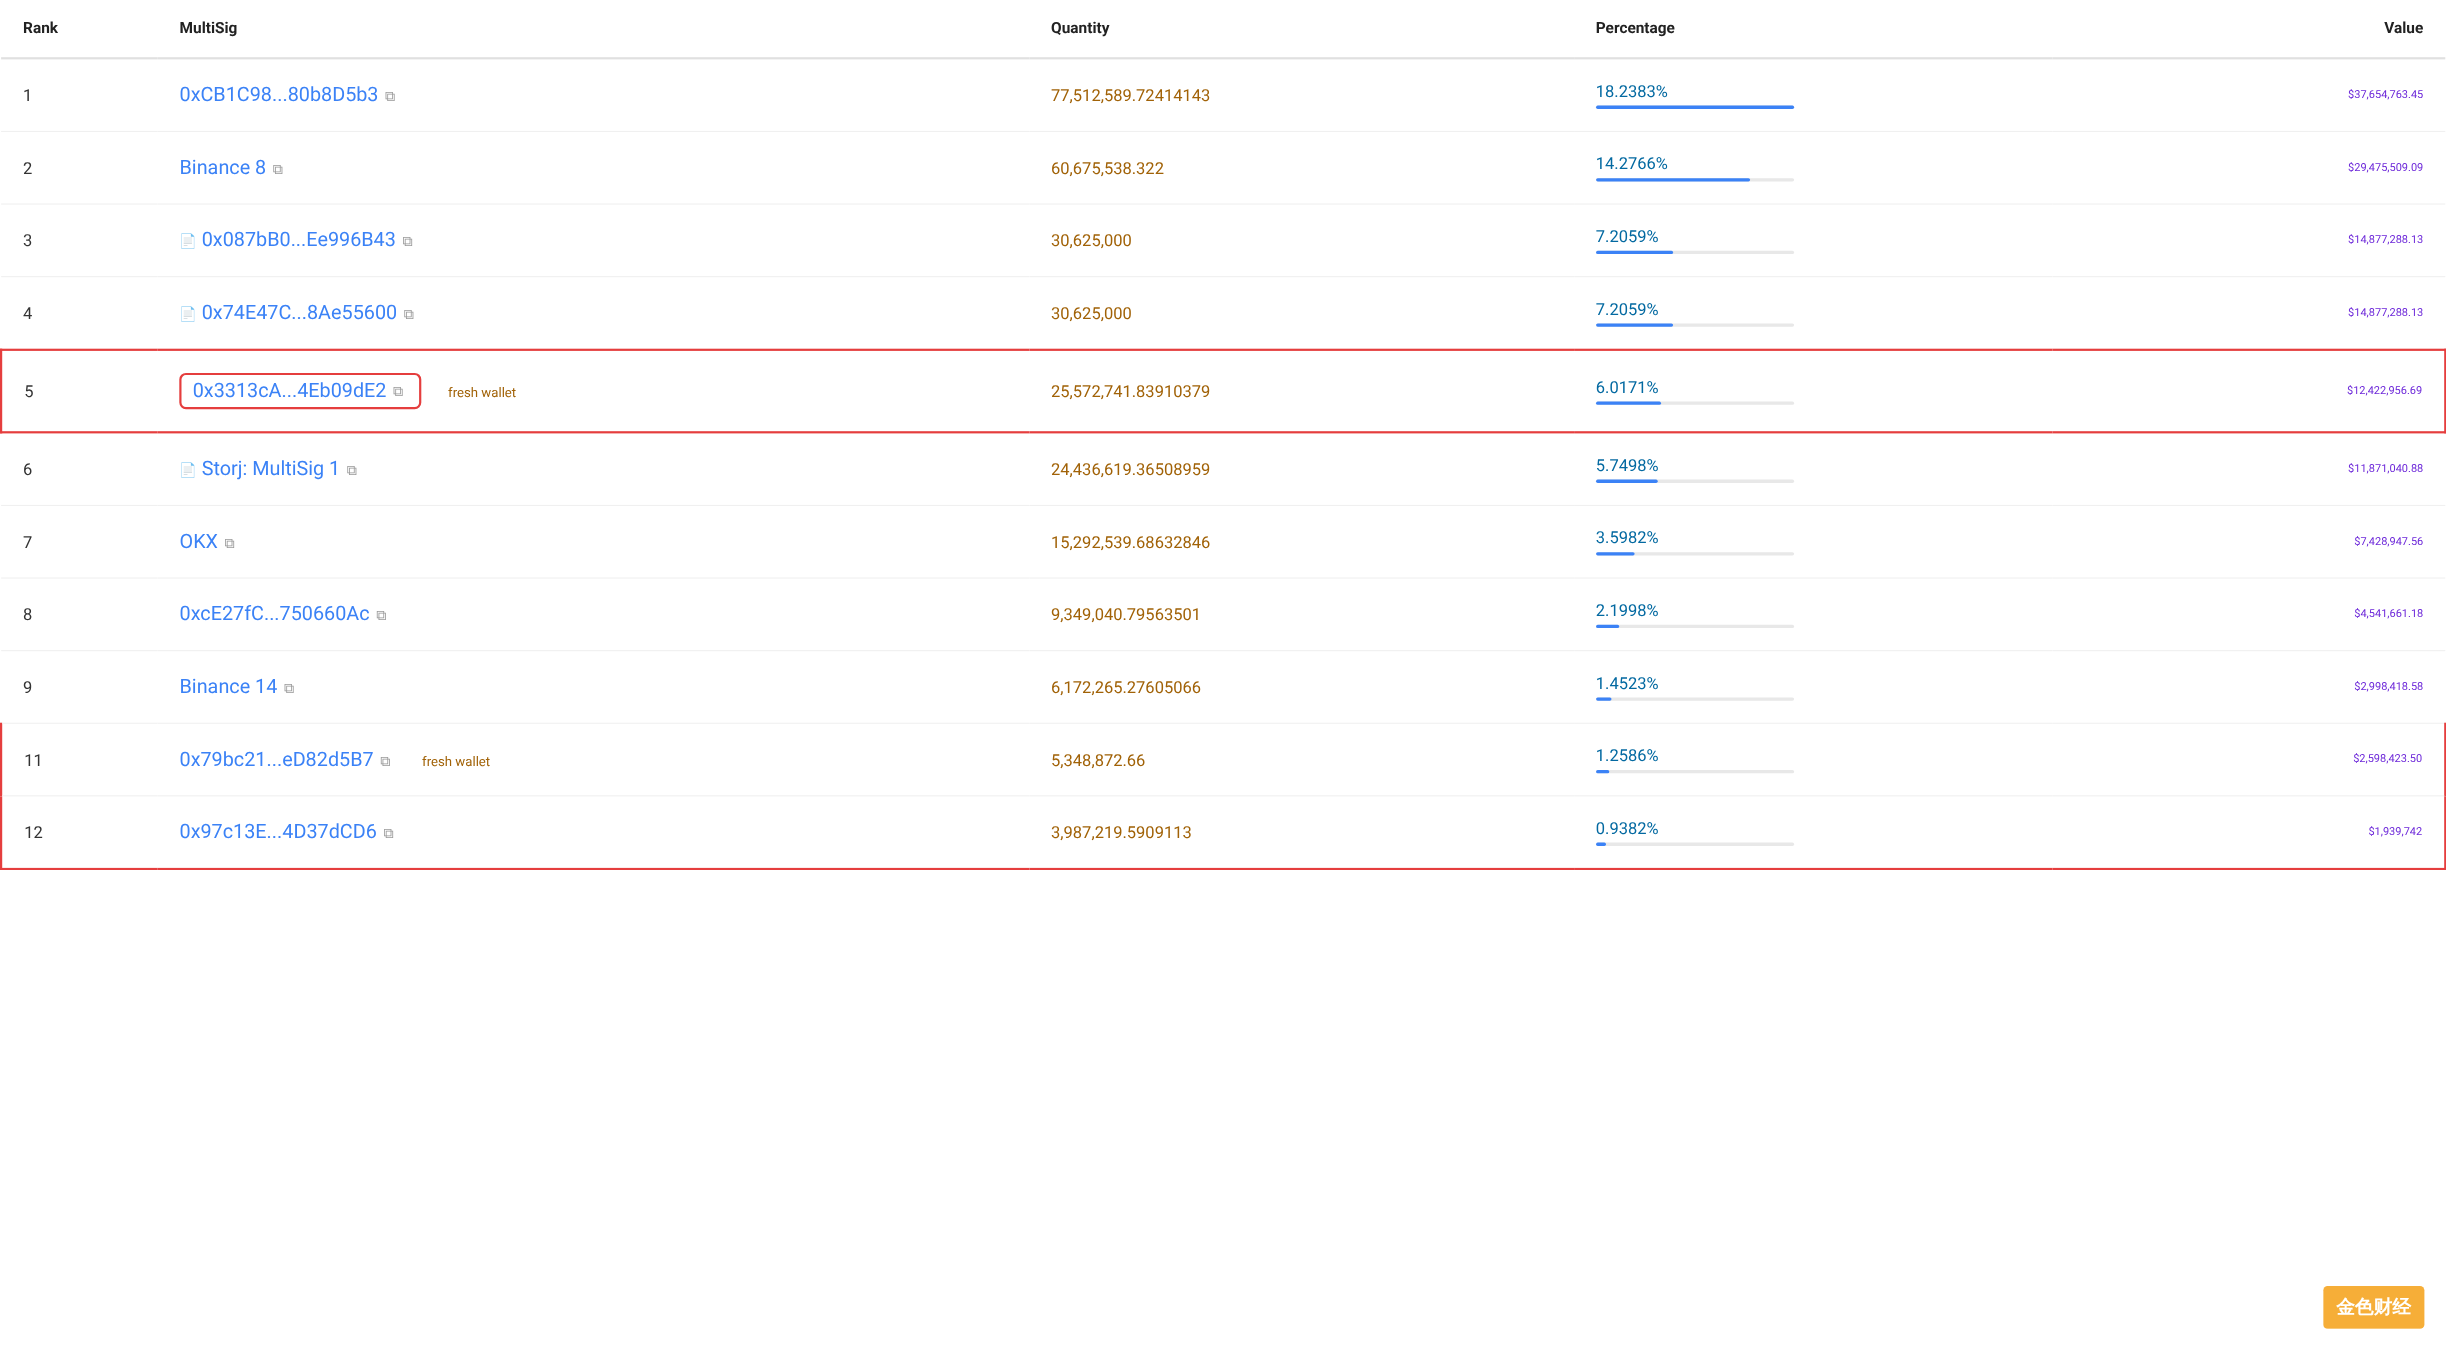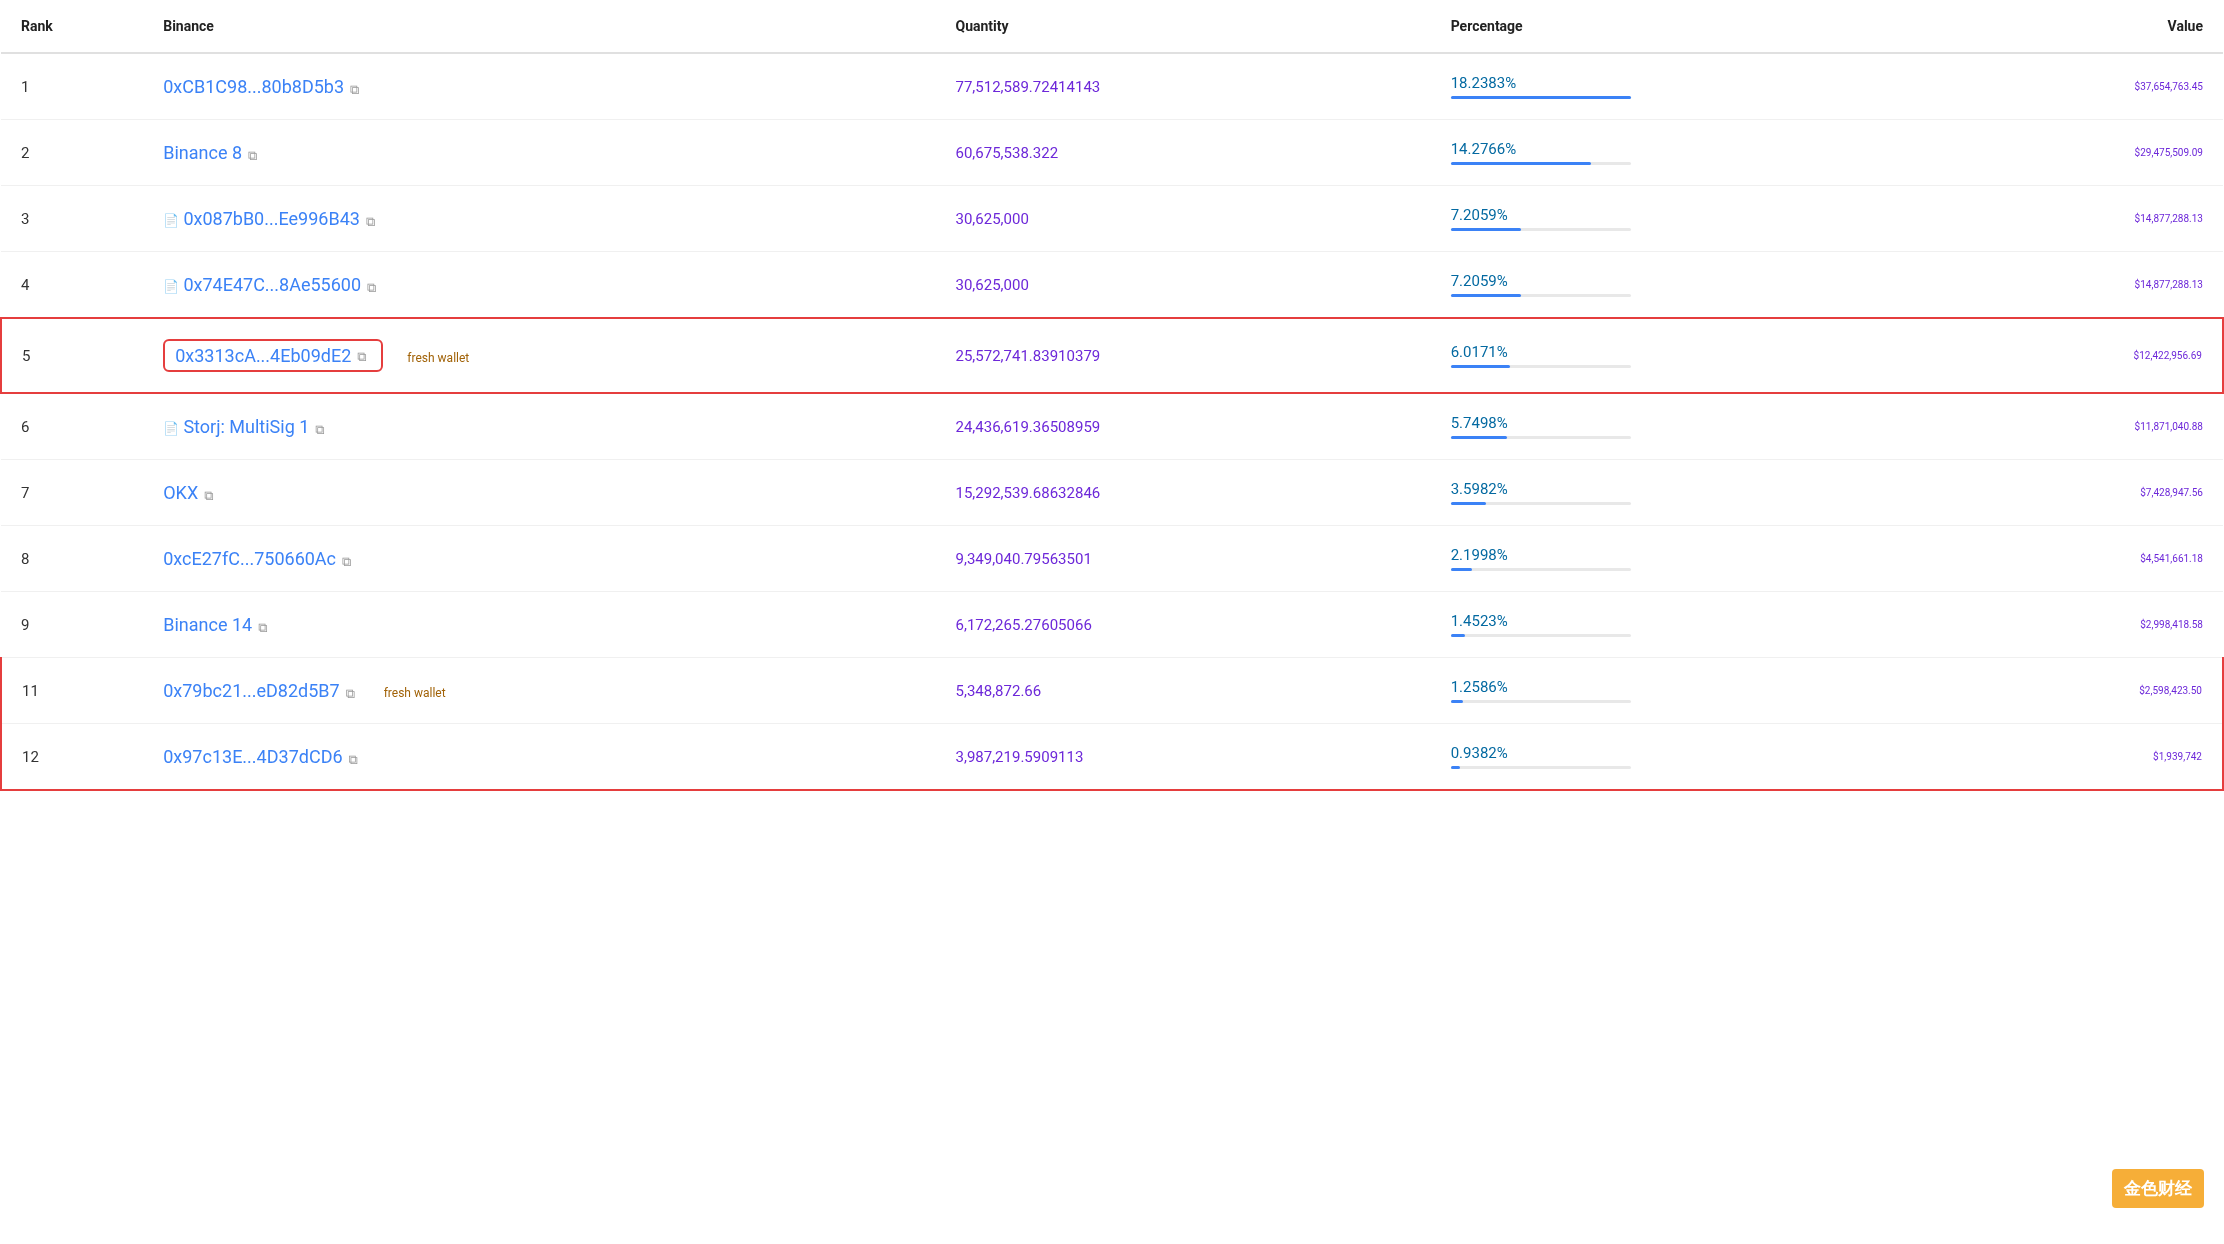--- a/index.html
+++ b/index.html
@@ -62,21 +62,21 @@
       font-size: 13px;
     }
     .fresh-wallet-label {
       color: #a16207;
       font-size: 12px;
       font-weight: 400;
       margin-left: 24px;
     }
     .quantity-cell {
       text-align: left;
-      color: #6d28d9;
+      color: #a16207;
       font-size: 15px;
       min-width: 250px;
     }
     .percentage-cell {
       text-align: left;
       min-width: 200px;
     }
     .percentage-value {
       font-size: 15px;
       color: #0369a1;
@@ -140,21 +140,21 @@
     }
   </style>
 </head>
 <body>
 
 <div class="table-container">
   <table>
     <thead>
       <tr>
         <th>Rank</th>
-        <th>Binance</th>
+        <th>MultiSig</th>
         <th>Quantity</th>
         <th>Percentage</th>
         <th class="right">Value</th>
       </tr>
     </thead>
     <tbody id="table-body">
     <tr>
           <td class="rank-cell">1</td>
           <td class="address-cell"><a class="address-link" href="#">0xCB1C98...80b8D5b3</a><span class="copy-icon">⧉</span></td>
           <td class="quantity-cell">77,512,589.72414143</td>

